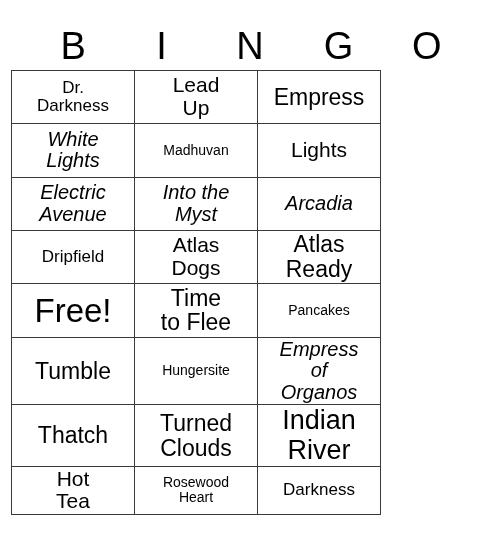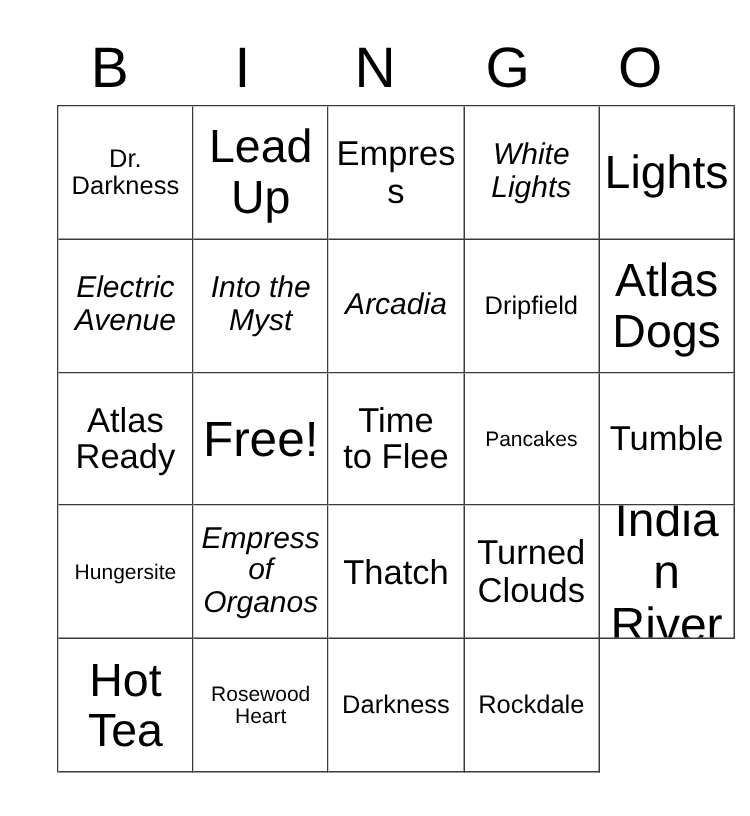--- a/index.html
+++ b/index.html
@@ -36,26 +36,26 @@
     font-size: 38px;
     line-height: 48px;
     font-weight: 400;
     letter-spacing: 0px;
     color: #000000;
     user-select: none;
   }
   
   #grid {
     position: absolute;
-    left: 38px;
+    left: 11px;
     top: 70px;
-    width: 452px;
+    width: 370px;
     height: 445px;
     display: grid;
-    grid-template-columns: repeat(5, 1fr);
+    grid-template-columns: repeat(3, 1fr);
     grid-template-rows: repeat(5, 1fr);
     border-top: 1.5px solid #3a3a3a;
     border-left: 1.5px solid #3a3a3a;
     box-sizing: border-box;
     background: #ffffff;
   }
   .cell {
     border-right: 1.5px solid #3a3a3a;
     border-bottom: 1.5px solid #3a3a3a;
     box-sizing: border-box;
@@ -72,22 +72,22 @@
     width: 100%;
     line-height: 1.08;
     white-space: pre-line;
     word-break: break-word;
   }
   
   .sz-xs .cell-text { font-size: 14px; }
   .sz-s  .cell-text { font-size: 17px; }
   .sz-m  .cell-text { font-size: 20px; font-style: italic; }
   .sz-l  .cell-text { font-size: 23px; }
-  .sz-xl .cell-text { font-size: 32px; }
-  .sz-xxl .cell-text { font-size: 31px; }
+  .sz-xl .cell-text { font-size: 27px; }
+  .sz-xxl .cell-text { font-size: 21px; }
   .sz-free .cell-text { font-size: 33px; }
 </style>
 </head>
 <body>
 
 <div id="card">
 
   <div id="header-row">
     <div class="header-letter">B</div>
     <div class="header-letter">I</div>
@@ -105,20 +105,23 @@
     <div class="cell sz-xxl">
         <span class="cell-text">Lead
 Up</span>
       </div>
     <div class="cell sz-l">
         <span class="cell-text">Empress</span>
       </div>
     <div class="cell sz-m">
         <span class="cell-text">White
 Lights</span>
+      </div>
+    <div class="cell sz-xs">
+        <span class="cell-text">Madhuvan</span>
       </div>
 
     <div class="cell sz-xxl">
         <span class="cell-text">Lights</span>
       </div>
     <div class="cell sz-m">
         <span class="cell-text">Electric
 Avenue</span>
       </div>
     <div class="cell sz-m">
@@ -178,18 +181,15 @@
         <span class="cell-text">Hot
 Tea</span>
       </div>
     <div class="cell sz-xs">
         <span class="cell-text">Rosewood
 Heart</span>
       </div>
     <div class="cell sz-s">
         <span class="cell-text">Darkness</span>
       </div>
-    <div class="cell sz-s">
-        <span class="cell-text">Rockdale</span>
-      </div>
   </div>
 
 </div>
 
 </body></html>

